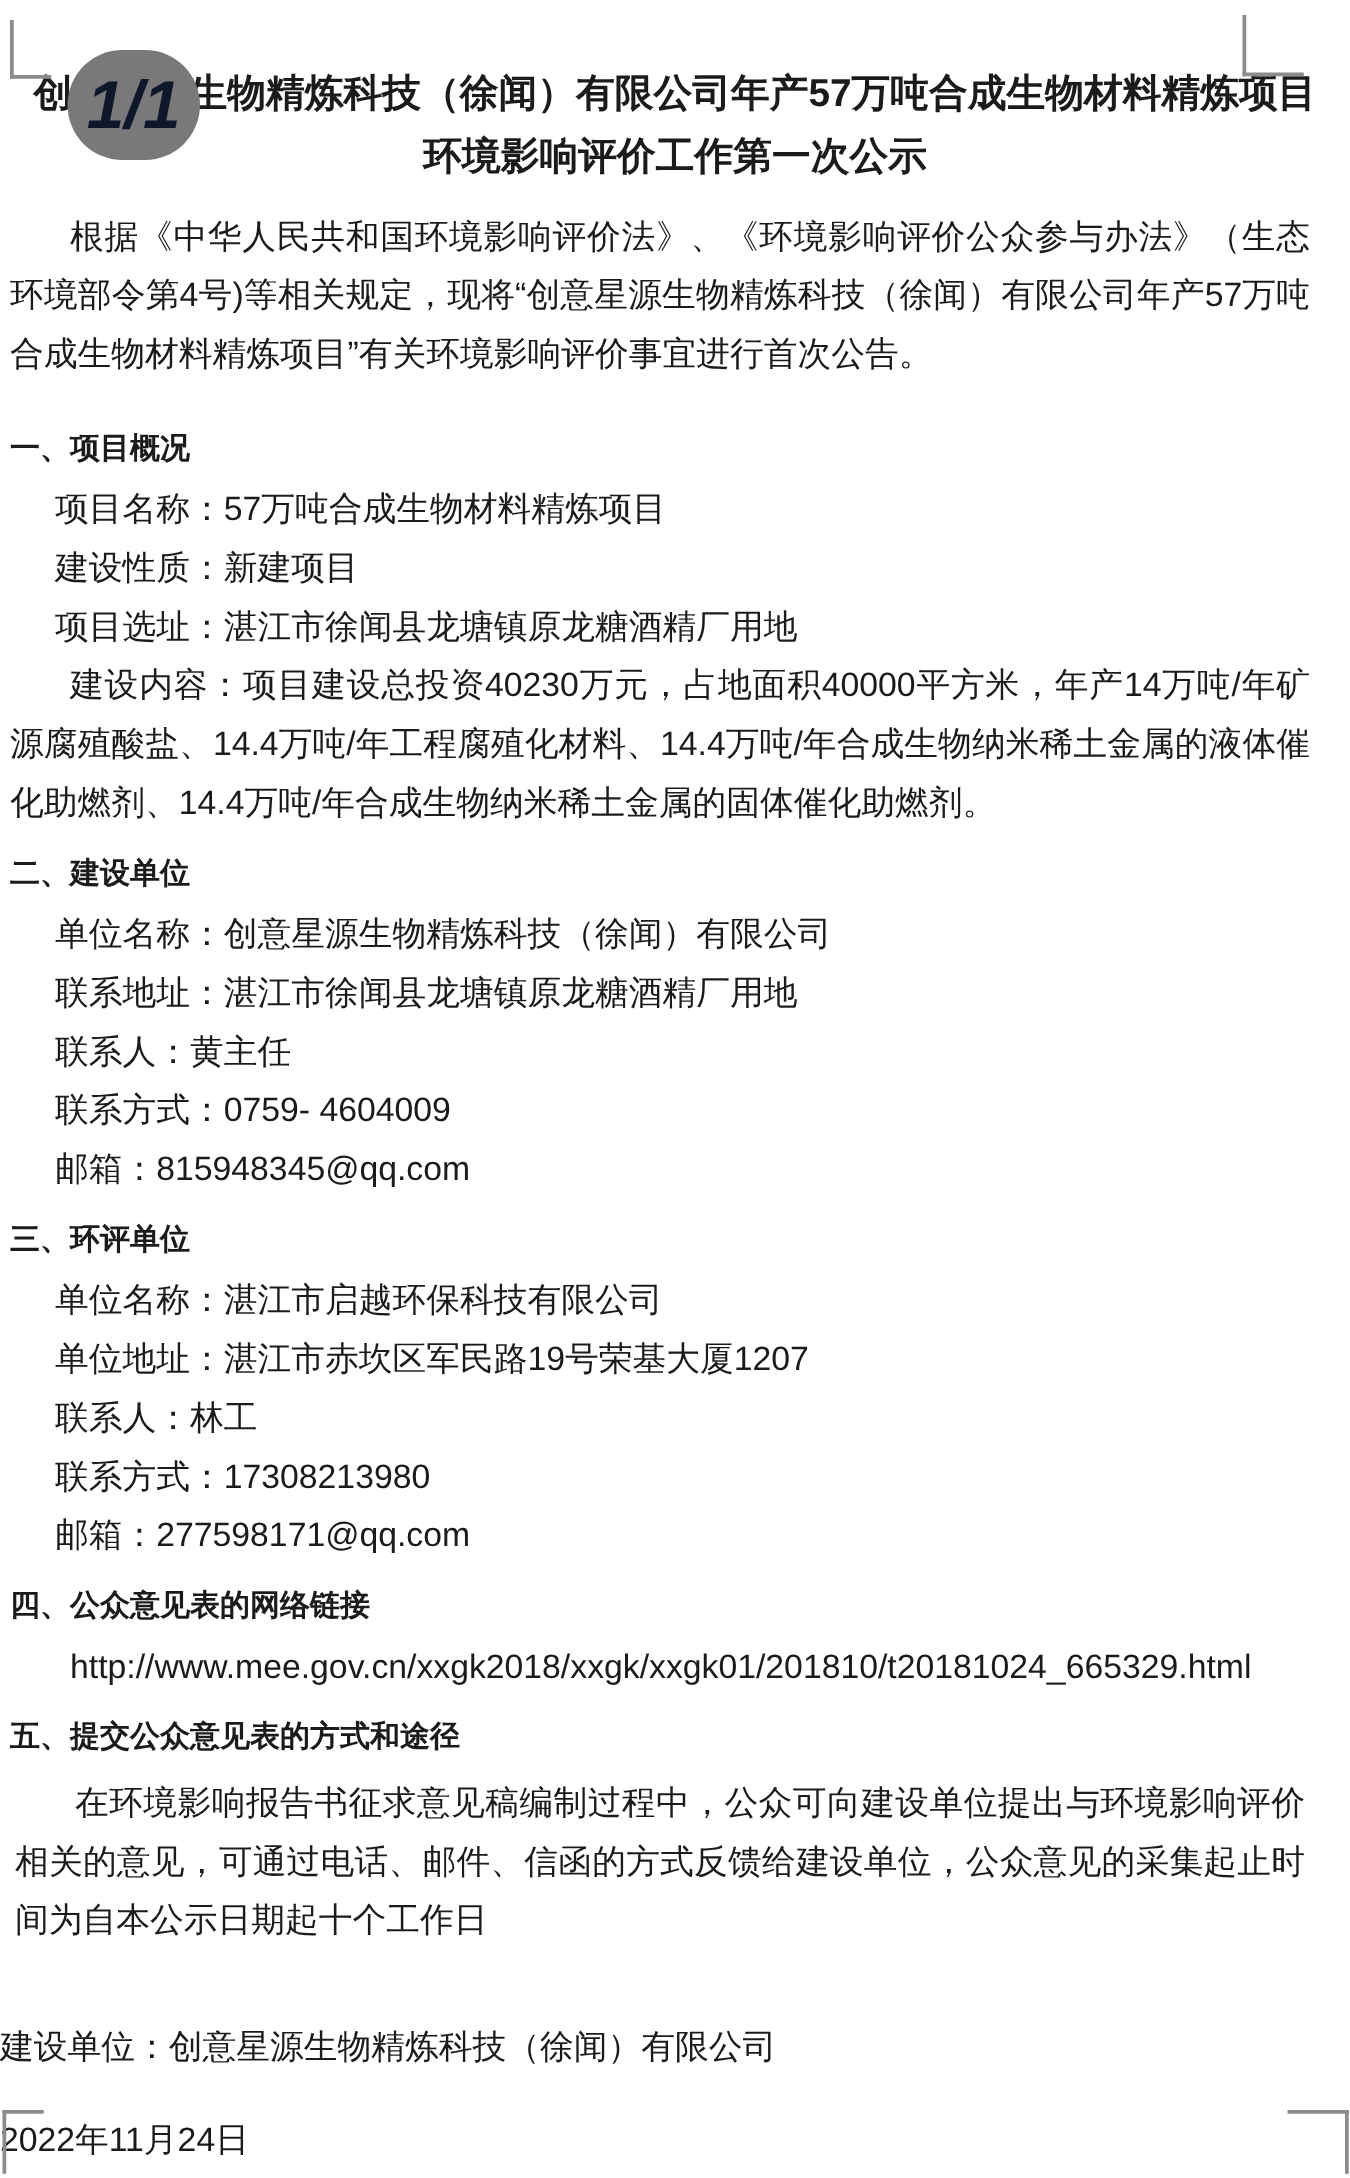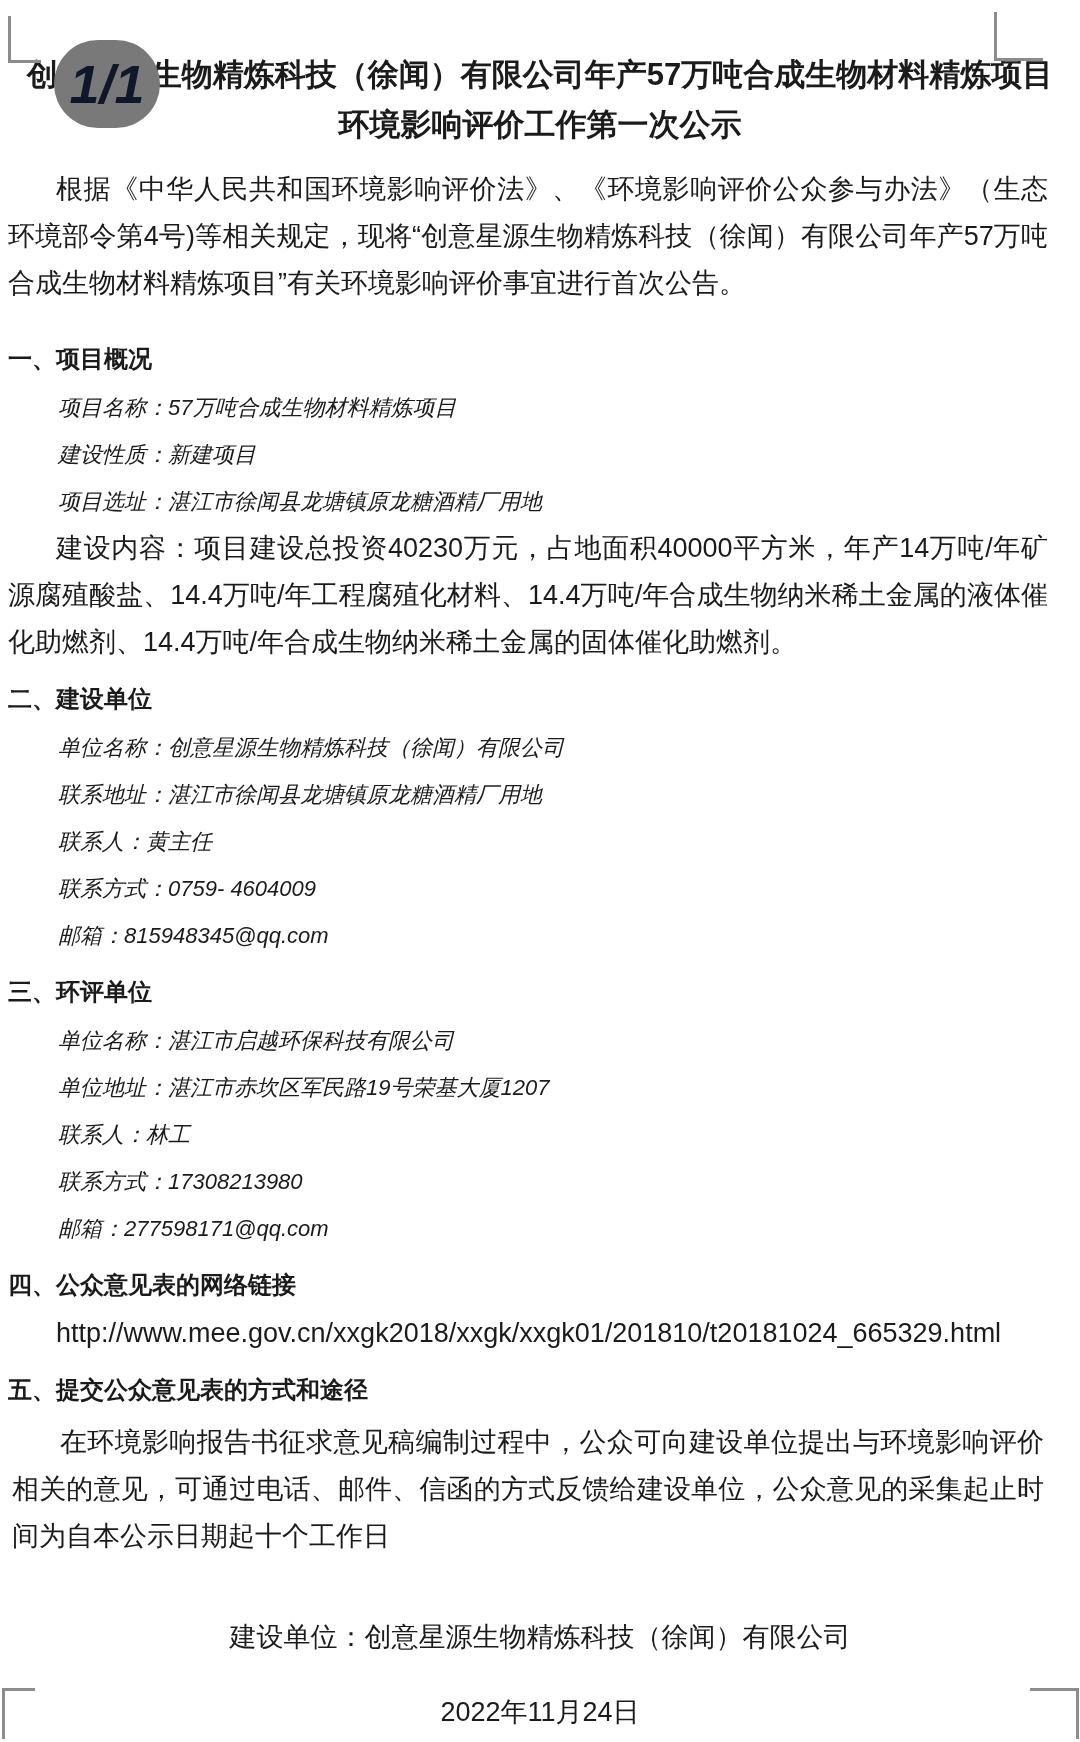--- a/index.html
+++ b/index.html
@@ -28,23 +28,23 @@
     z-index:5;
   }
   .title-block { margin:0; padding-top:50px; text-align:center; font-weight:700; font-size:31px; line-height:50px; }
   .intro, .wrap-para {
     font-size:27px; line-height:47px;
     padding:0 32px 0 8px;
     text-indent:48px; text-align:justify;
   }
   .intro { margin-top:16px; }
   .sec-h { font-size:24px; font-weight:700; line-height:50px; padding-left:8px; margin-top:8px; }
-  .item  { font-size:22px; line-height:47px; padding-left:58px;font-style:italic; }
+  .item  { font-size:27px; line-height:47px; padding-left:44px; }
   .url-line { font-size:27px; line-height:47px; padding-left:56px; color:#1b1b1b; text-decoration:none; display:block; }
-  .footer { margin-top:54px; text-align:center; font-size:27px; line-height:47px; }
+  .footer { margin-top:54px; text-align:left; font-size:27px; line-height:47px; }
   .footer .date { margin-top:28px; }
 </style>
 </head>
 <body>
 
 <div class="page">
 
   <div class="corner tl"></div>
   <div class="corner tr"></div>
   <div class="corner bl"></div>

